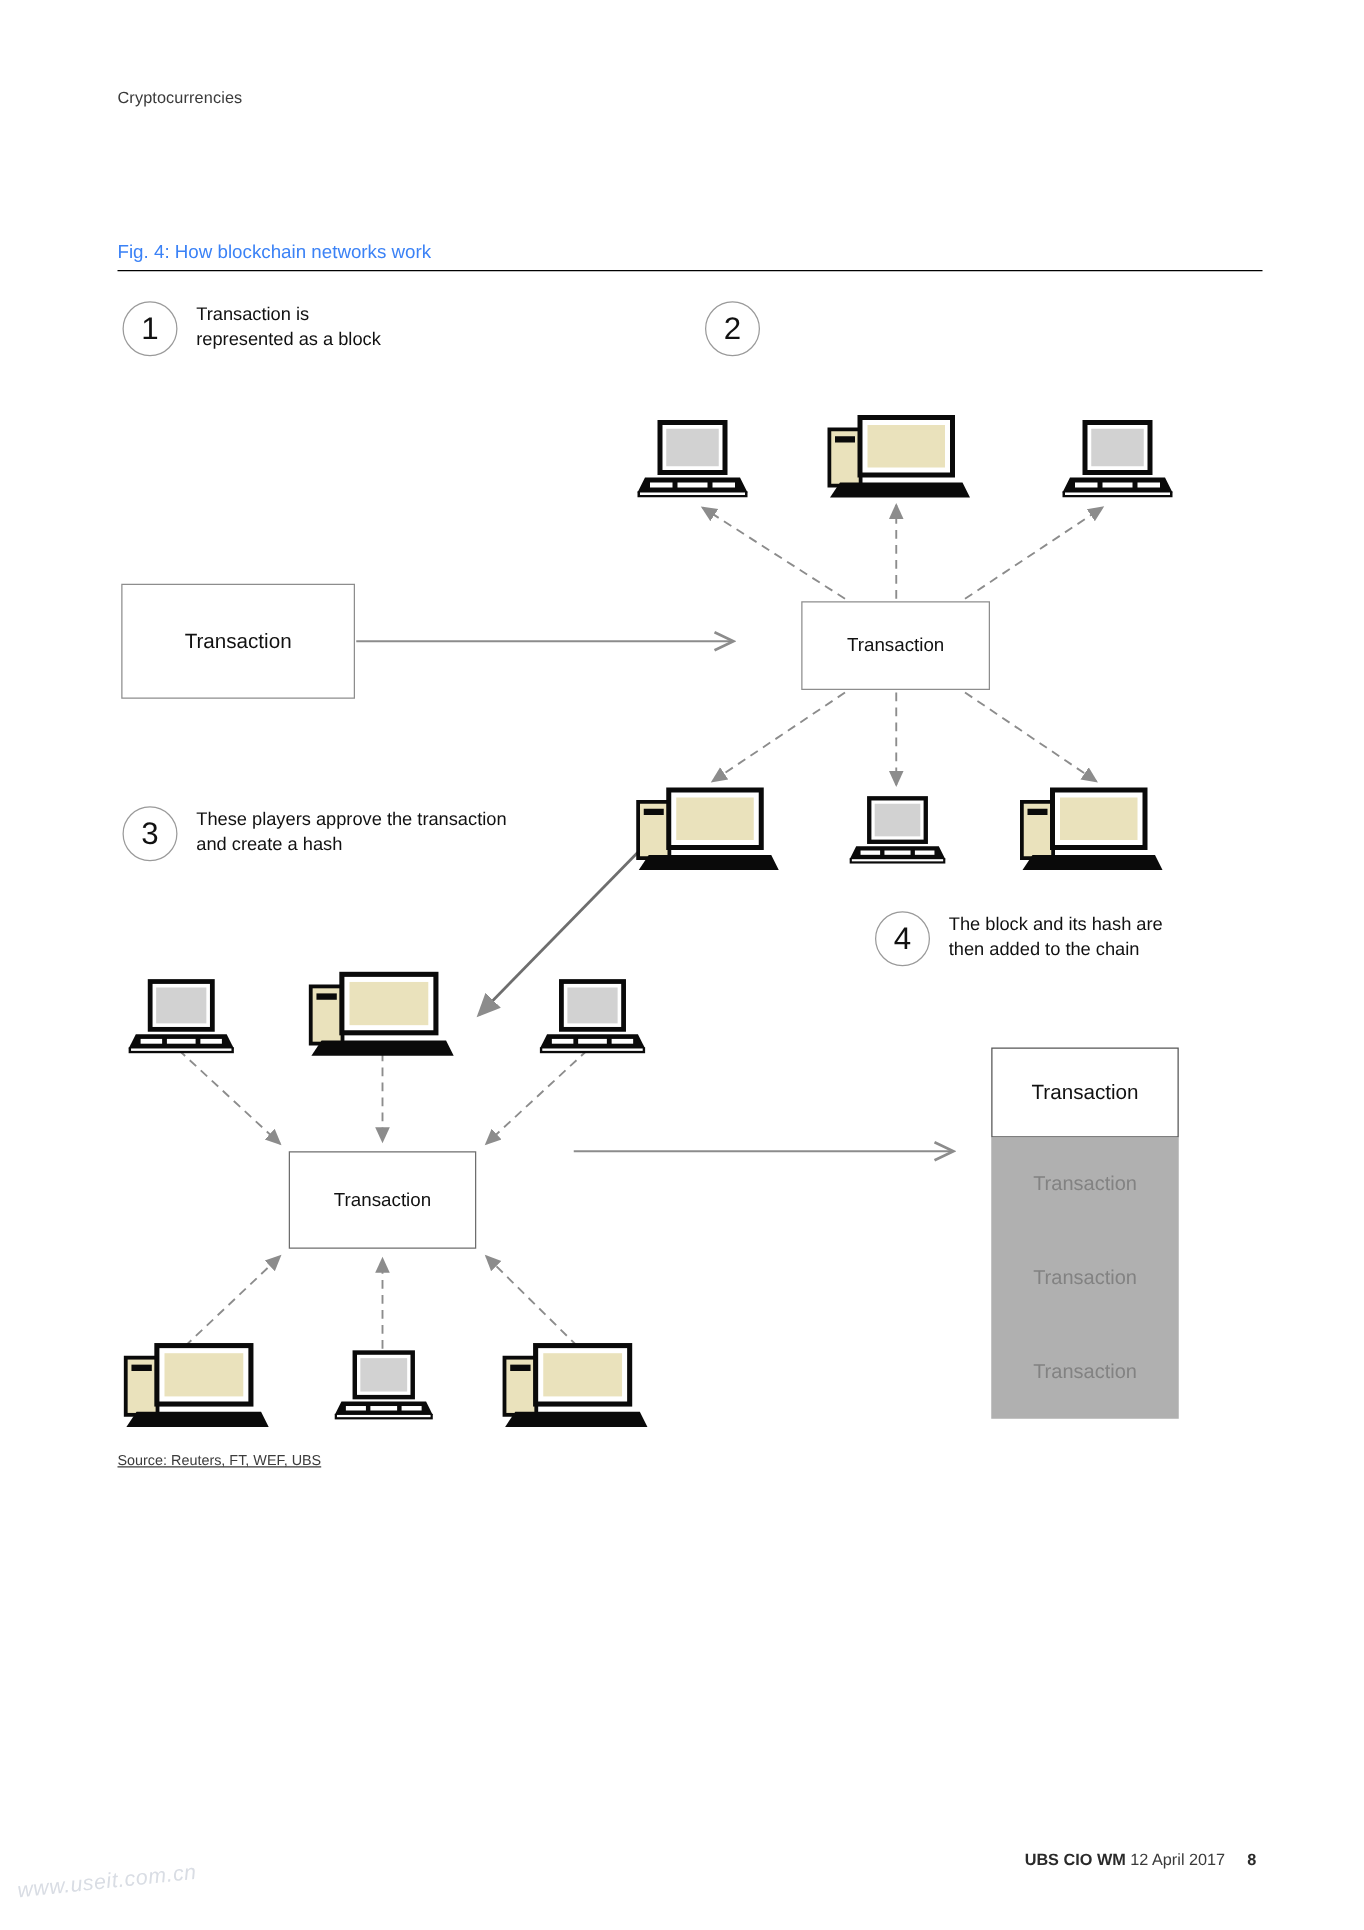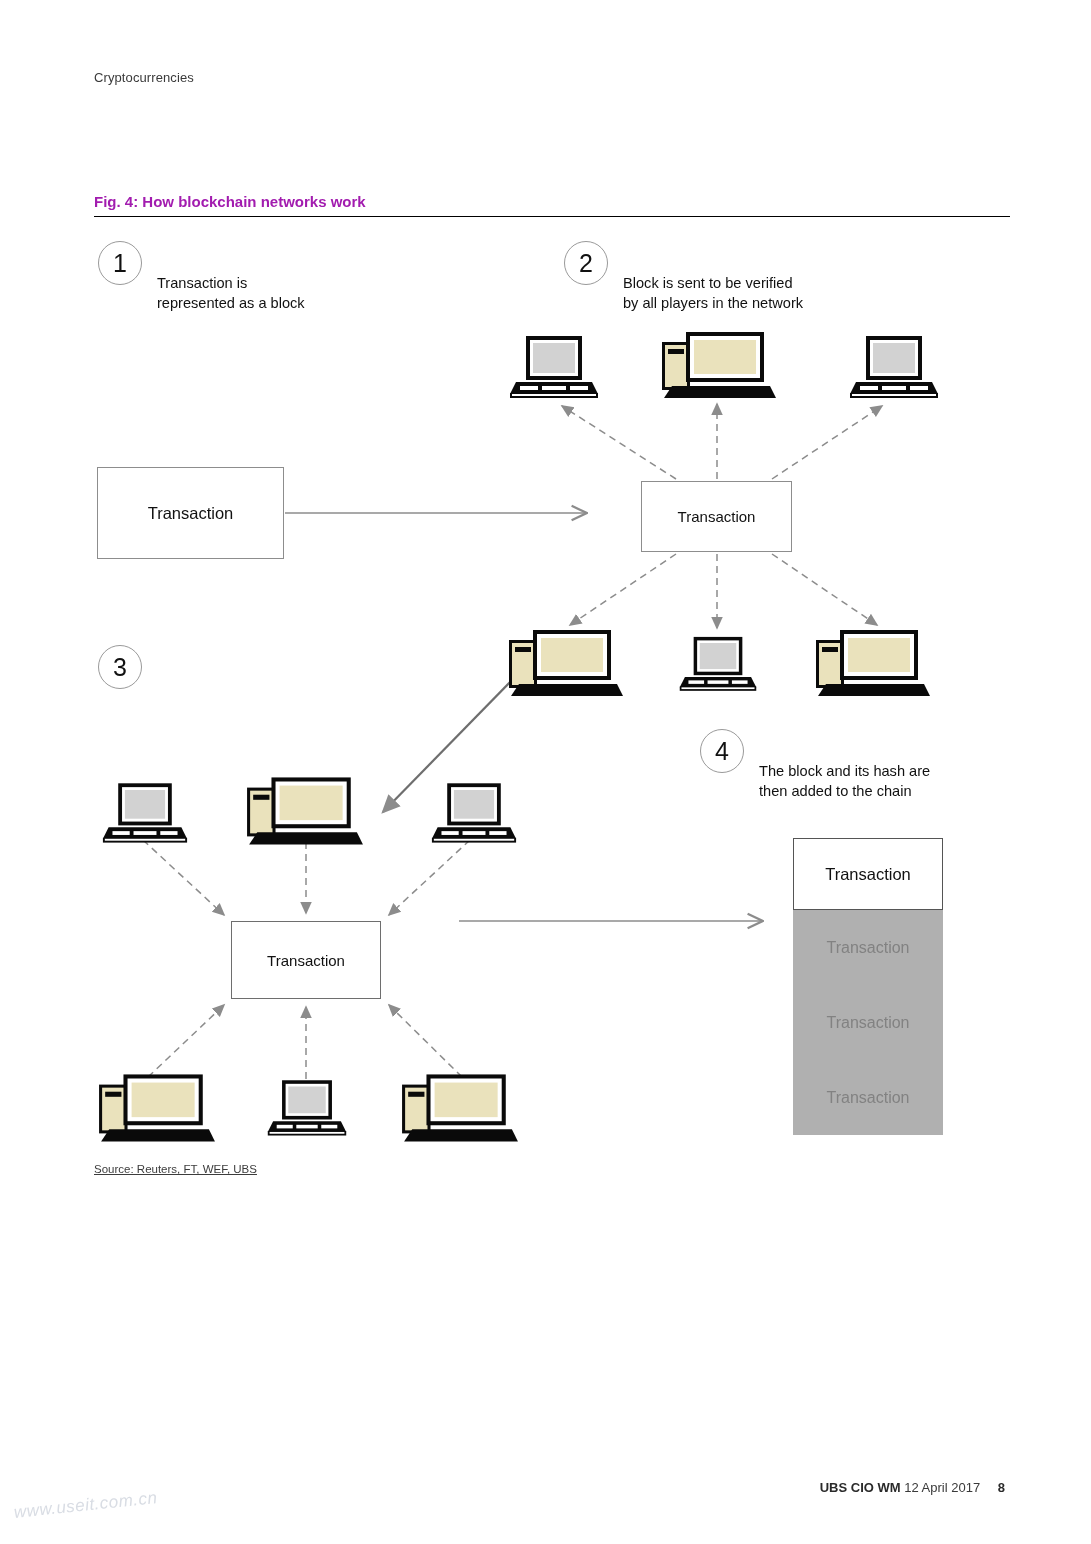--- a/index.html
+++ b/index.html
@@ -25,22 +25,22 @@
     color: #3a3a3a;
     letter-spacing: .1px;
   }
 
   .fig-title {
     position: absolute;
     left: 94px;
     top: 193px;
     width: 916px;
     font-size: 15px;
-    font-weight: bold;
-    color: #a21caf;
+    font-weight: normal;
+    color: #3b82f6;
     padding-bottom: 6px;
     border-bottom: 1.5px solid #000;
   }
 
   .source-note {
     position: absolute;
     left: 94px;
     top: 1163px;
     font-size: 11.5px;
     color: #3c3c3c;
@@ -101,21 +101,20 @@
     box-sizing: border-box;
     background: #fff;
   }
   .step-text {
     margin-left: 15px;
     font-size: 14.6px;
     line-height: 1.38;
     color: #111;
     padding-top: 1px;
     white-space: pre-line;
-    margin-top: 31px;
   }
 
   #step-1 { left: 98px;  top: 241px; }
   #step-2 { left: 564px; top: 241px; }
   #step-3 { left: 98px;  top: 645px; }
   #step-4 { left: 700px; top: 729px; }
 
   
   .txbox {
     position: absolute;
@@ -227,25 +226,25 @@
   <line x1="459" y1="921" x2="762" y2="921" stroke="#8C8C8C" stroke-width="1.6" marker-end="url(#ah-thin)"></line>
 </svg>
 
 <div class="step" id="step-1">
   <div class="step-circle">1</div>
   <div class="step-text">Transaction is
 represented as a block</div>
 </div>
 <div class="step" id="step-2">
   <div class="step-circle">2</div>
-  <div class="step-text">Block is sent to be verified
-by all players in the network</div>
 </div>
 <div class="step" id="step-3">
   <div class="step-circle">3</div>
+  <div class="step-text">These players approve the transaction
+and create a hash</div>
 </div>
 <div class="step" id="step-4">
   <div class="step-circle">4</div>
   <div class="step-text">The block and its hash are
 then added to the chain</div>
 </div>
 
 <div class="txbox" id="tx-origin">Transaction</div>
 
 <div class="txbox" id="tx-network">Transaction</div>

